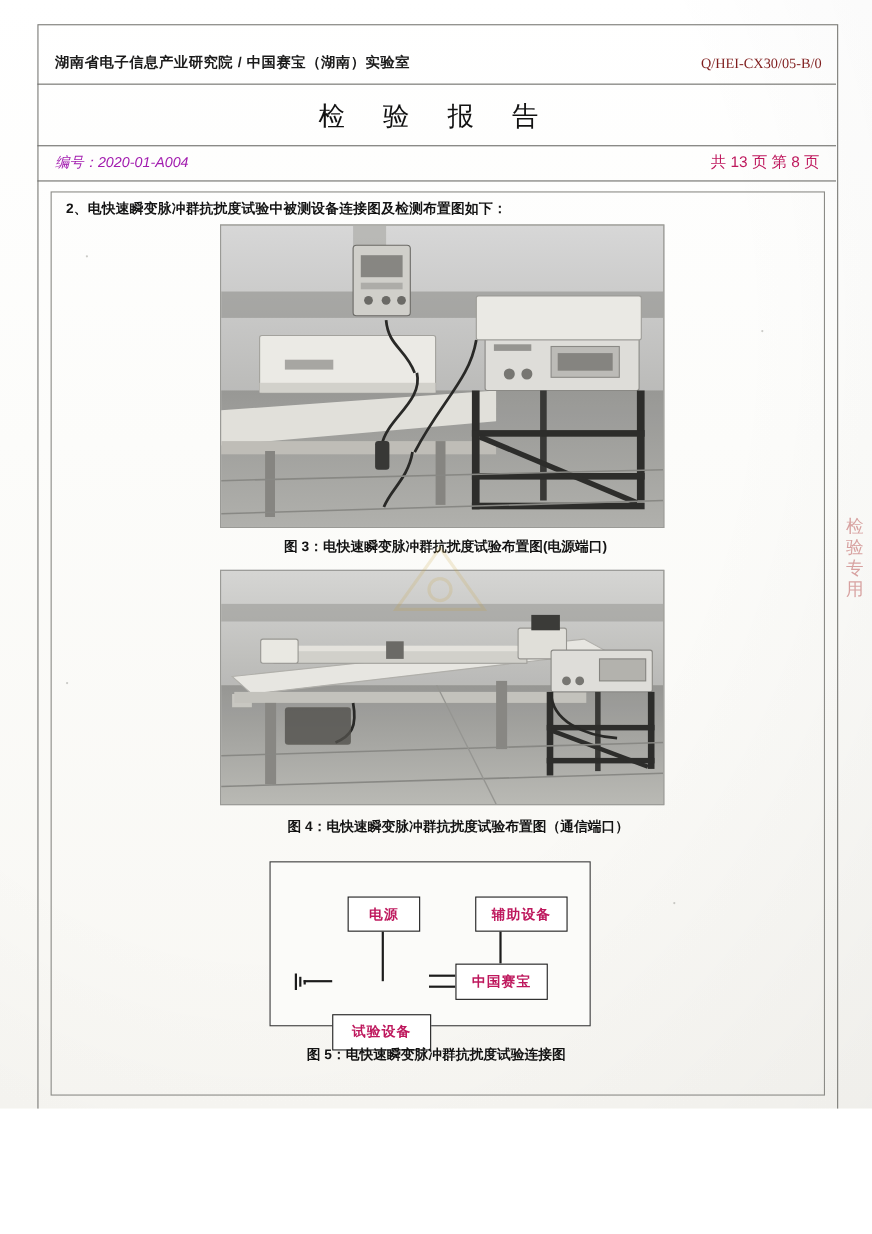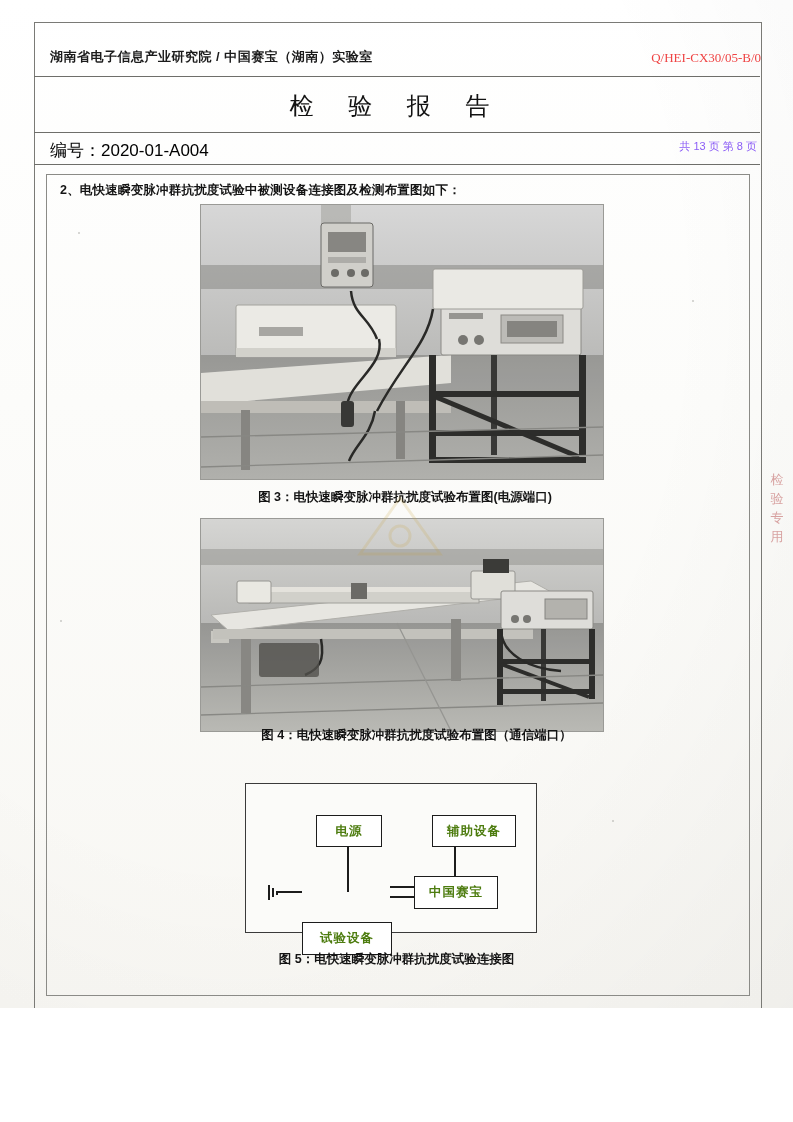--- a/index.html
+++ b/index.html
@@ -73,53 +73,54 @@
     left: 50px;
     top: 48px;
     font-size: 13px;
     color: #1b1b1b;
     font-weight: bold;
     letter-spacing: 0.5px;
     white-space: nowrap;
   }
   .hdr-right {
     position: absolute;
-    right: 32px;
+    right: 46px;
     top: 50px;
     font-size: 13px;
-    color: #ef4444;
+    color: #7f1d1d;
     font-family: "Liberation Serif", serif;
     white-space: nowrap;
   }
   .title {
     position: absolute;
     left: 0;
     right: 0;
     top: 90px;
     text-align: center;
     font-size: 24px;
     font-weight: normal;
     letter-spacing: 14px;
     color: #121212;
     font-family: "Liberation Sans", sans-serif;
   }
   .doc-no {
     position: absolute;
     left: 50px;
     top: 139px;
-    font-size: 17px;
-    color: #000000;
+    font-size: 13px;
+    color: #a21caf;
     white-space: nowrap;
+    font-style: italic;
   }
   .page-no {
     position: absolute;
-    right: 36px;
+    right: 48px;
     top: 139px;
-    font-size: 11px;
-    color: #8b5cf6;
+    font-size: 14px;
+    color: #be185d;
     white-space: nowrap;
   }
 
   .section-text {
     position: absolute;
     left: 60px;
     top: 182px;
     font-size: 12.5px;
     color: #141414;
     font-weight: bold;
@@ -149,40 +150,40 @@
   .cap {
     position: absolute;
     left: 0;
     right: 0;
     text-align: center;
     font-size: 12.5px;
     font-weight: bold;
     color: #131313;
   }
   #cap-1 { top: 489px; margin-left: 17px; }
-  #cap-2 { top: 727px; padding-left: 40px; }
+  #cap-2 { top: 743px; padding-left: 40px; }
   #cap-3 { top: 951px; }
 
   
   #diagram {
     position: absolute;
     left: 245px;
     top: 783px;
     width: 290px;
     height: 148px;
     border: 1px solid #3a3a3a;
     background: #fbfbf9;
   }
   .dbox {
     position: absolute;
     border: 1px solid #1c1c1c;
     background: #ffffff;
     font-size: 12.5px;
     font-weight: bold;
-    color: #4d7c0f;
+    color: #be185d;
     display: flex;
     align-items: center;
     justify-content: center;
     letter-spacing: 1px;
   }
   #box-power   { left: 70px;  top: 31px; width: 64px; height: 30px; }
   #box-aux     { left: 168px; top: 31px; width: 82px; height: 30px; margin-left: 18px; }
   #box-test    { left: 56px;  top: 92px; width: 88px; height: 31px; margin-top: 46px; }
   #box-eut     { left: 168px; top: 92px; width: 82px; height: 31px; }
 
@@ -212,21 +213,21 @@
     position: absolute;
     pointer-events: none;
     opacity: 0.5;
   }
   #stamp-right {
     right: 8px;
     top: 470px;
     width: 16px;
     height: 180px;
     color: #b03a3a;
-    font-size: 13px;
+    font-size: 16px;
     line-height: 19px;
     text-align: center;
     opacity: 0.45;
   }
   #watermark {
     position: absolute;
     left: 330px;
     top: 492px;
     width: 140px;
     height: 70px;

